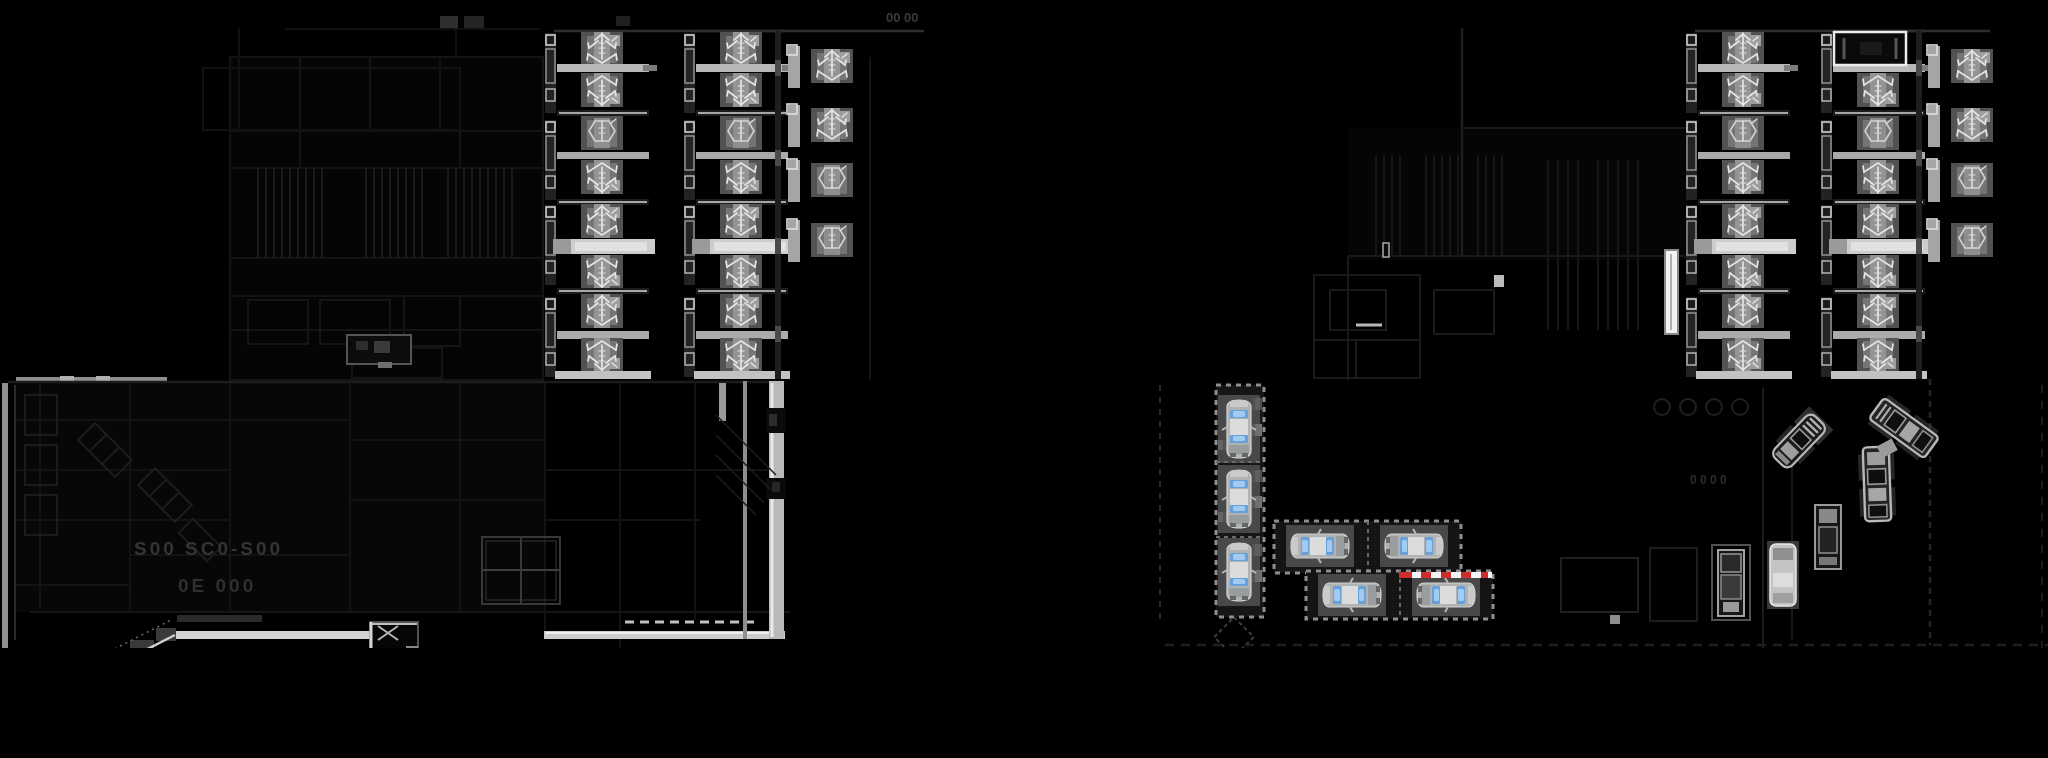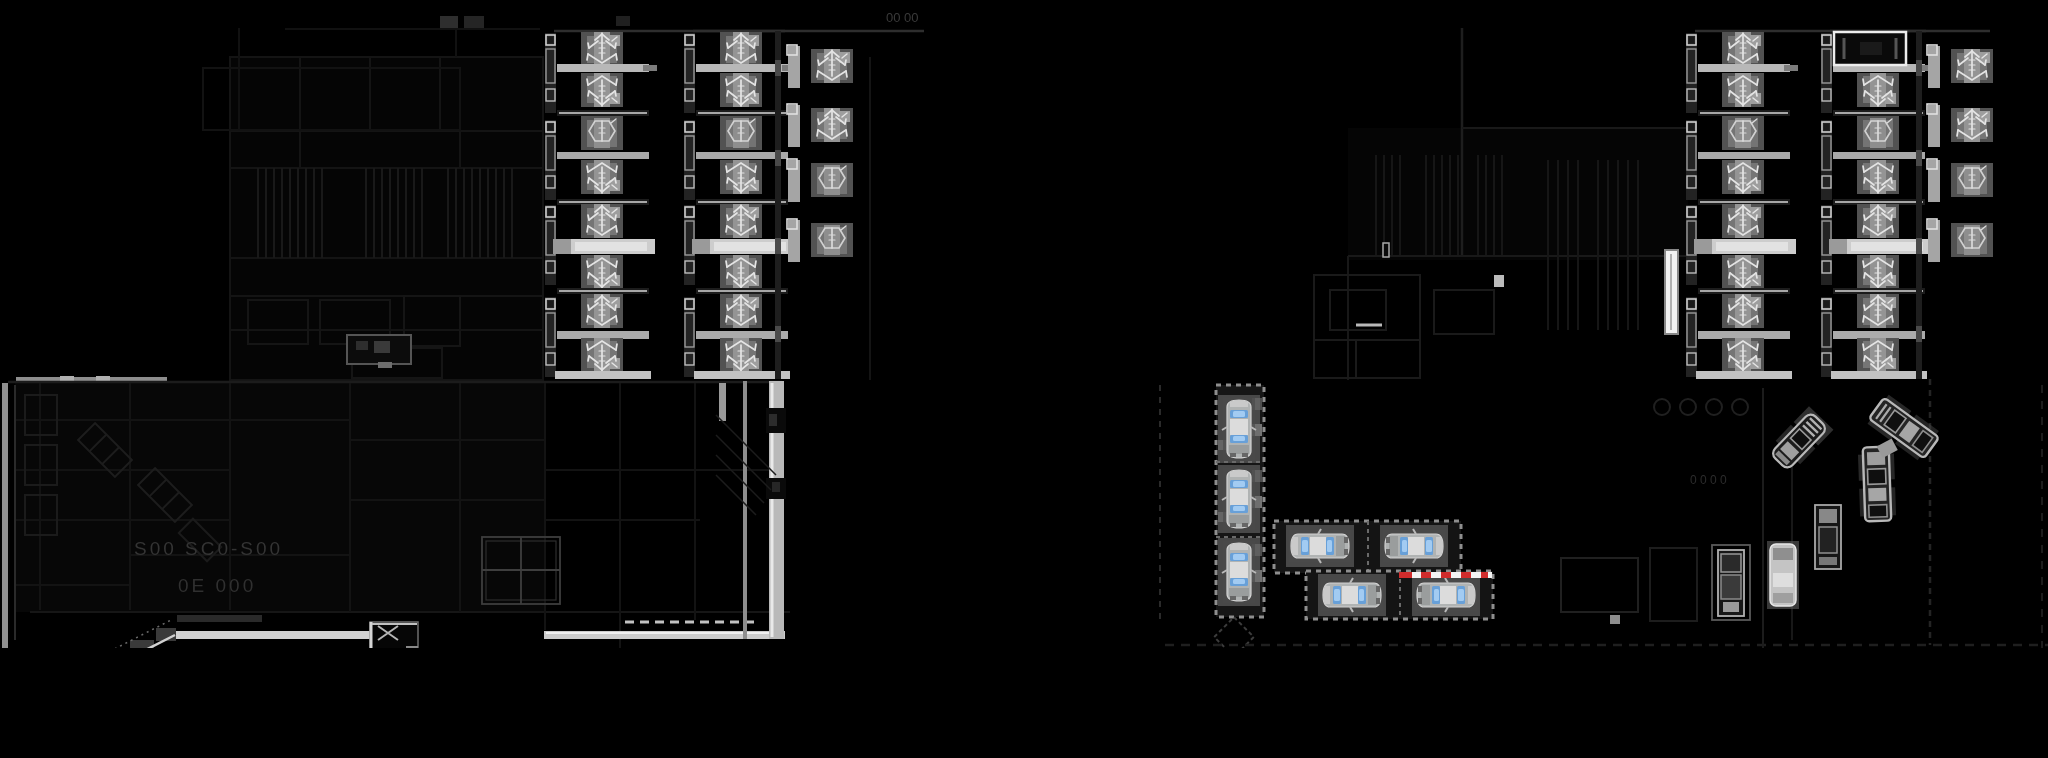--- a/index.html
+++ b/index.html
@@ -1,16 +1,16 @@
 <!DOCTYPE html>
 <html><head>
 <meta charset="utf-8">
 <style>
 html,body{margin:0;padding:0;background:#000;}
-#stage{position:relative;width:2048px;height:648px;background:#fde047;overflow:hidden;font-family:"Liberation Sans",sans-serif;}
+#stage{position:relative;width:2048px;height:648px;background:#fde047;overflow:hidden;font-family:"Liberation Sans",sans-serif;font-weight:bold;}
 svg{position:absolute;top:0;left:0;display:block;}
 </style>
 </head>
 <body>
 <div id="stage">
 <svg width="2048" height="758" viewBox="0 0 2048 758">
 <defs>
 
 <g id="chair">
 <rect x="-21" y="-17" width="42" height="34" fill="#525252"></rect>

